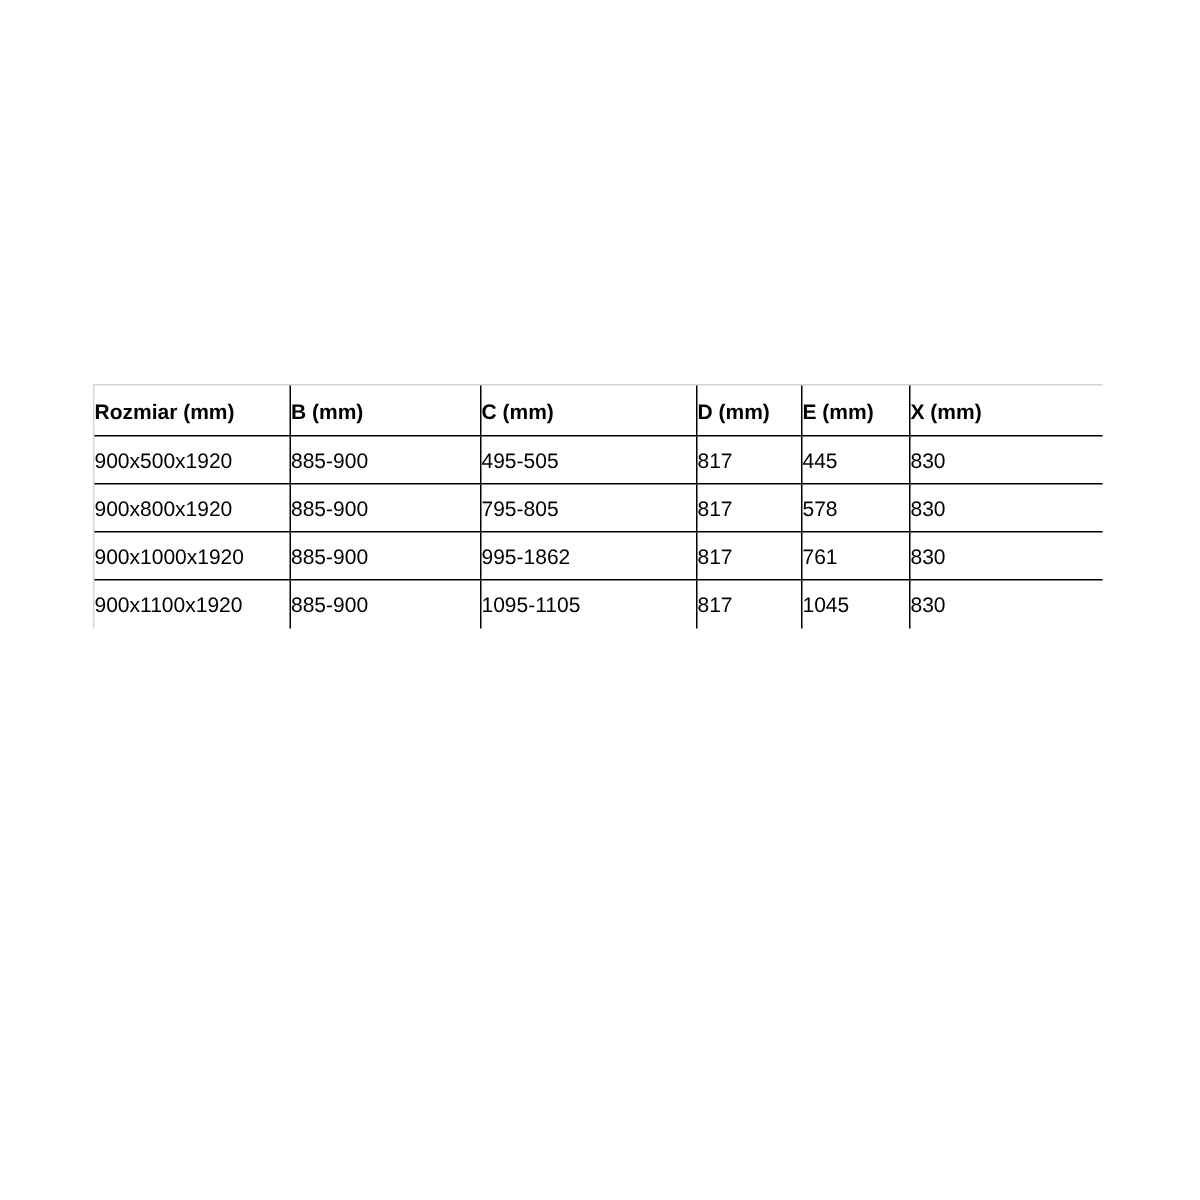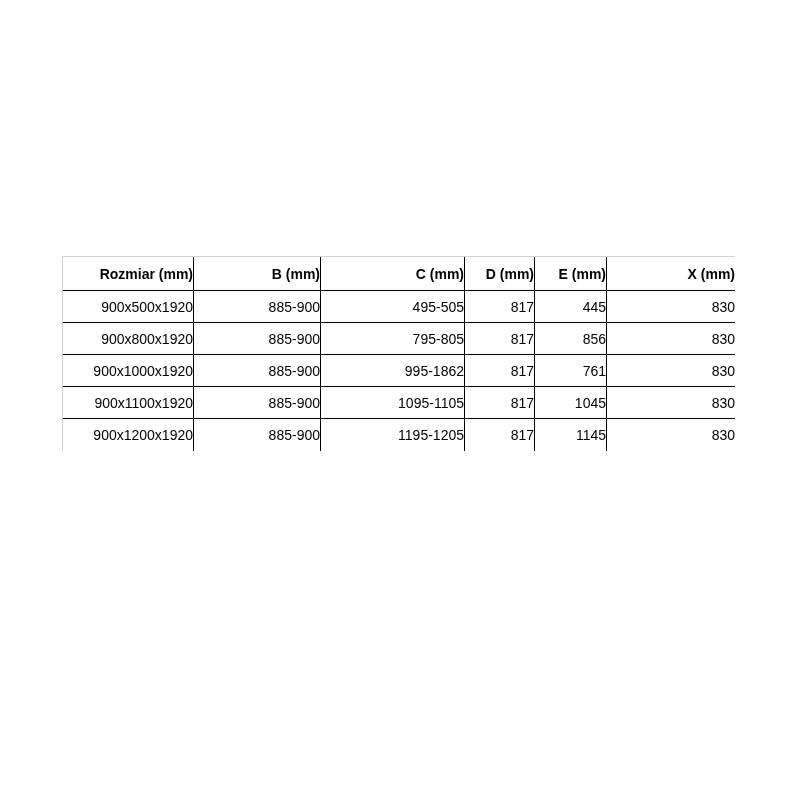--- a/index.html
+++ b/index.html
@@ -26,21 +26,21 @@
   }
   .col-rozmiar { width: 131px; }
   .col-b { width: 127px; }
   .col-c { width: 144px; }
   .col-d { width: 70px; }
   .col-e { width: 72px; }
   .col-x { width: 128px; }
   .spec-table th,
   .spec-table td {
     padding: 0;
-    text-align: right;
+    text-align: left;
     vertical-align: middle;
     border-right: 1px solid #000000;
     border-bottom: 1px solid #000000;
     height: 32px;
     white-space: nowrap;
     overflow: hidden;
   }
   .spec-table thead th {
     font-weight: bold;
     height: 34px;
@@ -82,41 +82,33 @@
       <td>495-505</td>
       <td>817</td>
       <td>445</td>
       <td>830</td>
     </tr>
     <tr>
       <td>900x800x1920</td>
       <td>885-900</td>
       <td>795-805</td>
       <td>817</td>
-      <td>856</td>
+      <td>578</td>
       <td>830</td>
     </tr>
     <tr>
       <td>900x1000x1920</td>
       <td>885-900</td>
       <td>995-1862</td>
       <td>817</td>
       <td>761</td>
       <td>830</td>
     </tr>
     <tr>
       <td>900x1100x1920</td>
       <td>885-900</td>
       <td>1095-1105</td>
       <td>817</td>
       <td>1045</td>
       <td>830</td>
     </tr>
-    <tr>
-      <td>900x1200x1920</td>
-      <td>885-900</td>
-      <td>1195-1205</td>
-      <td>817</td>
-      <td>1145</td>
-      <td>830</td>
-    </tr>
   </tbody>
 </table>
 
 </body></html>

